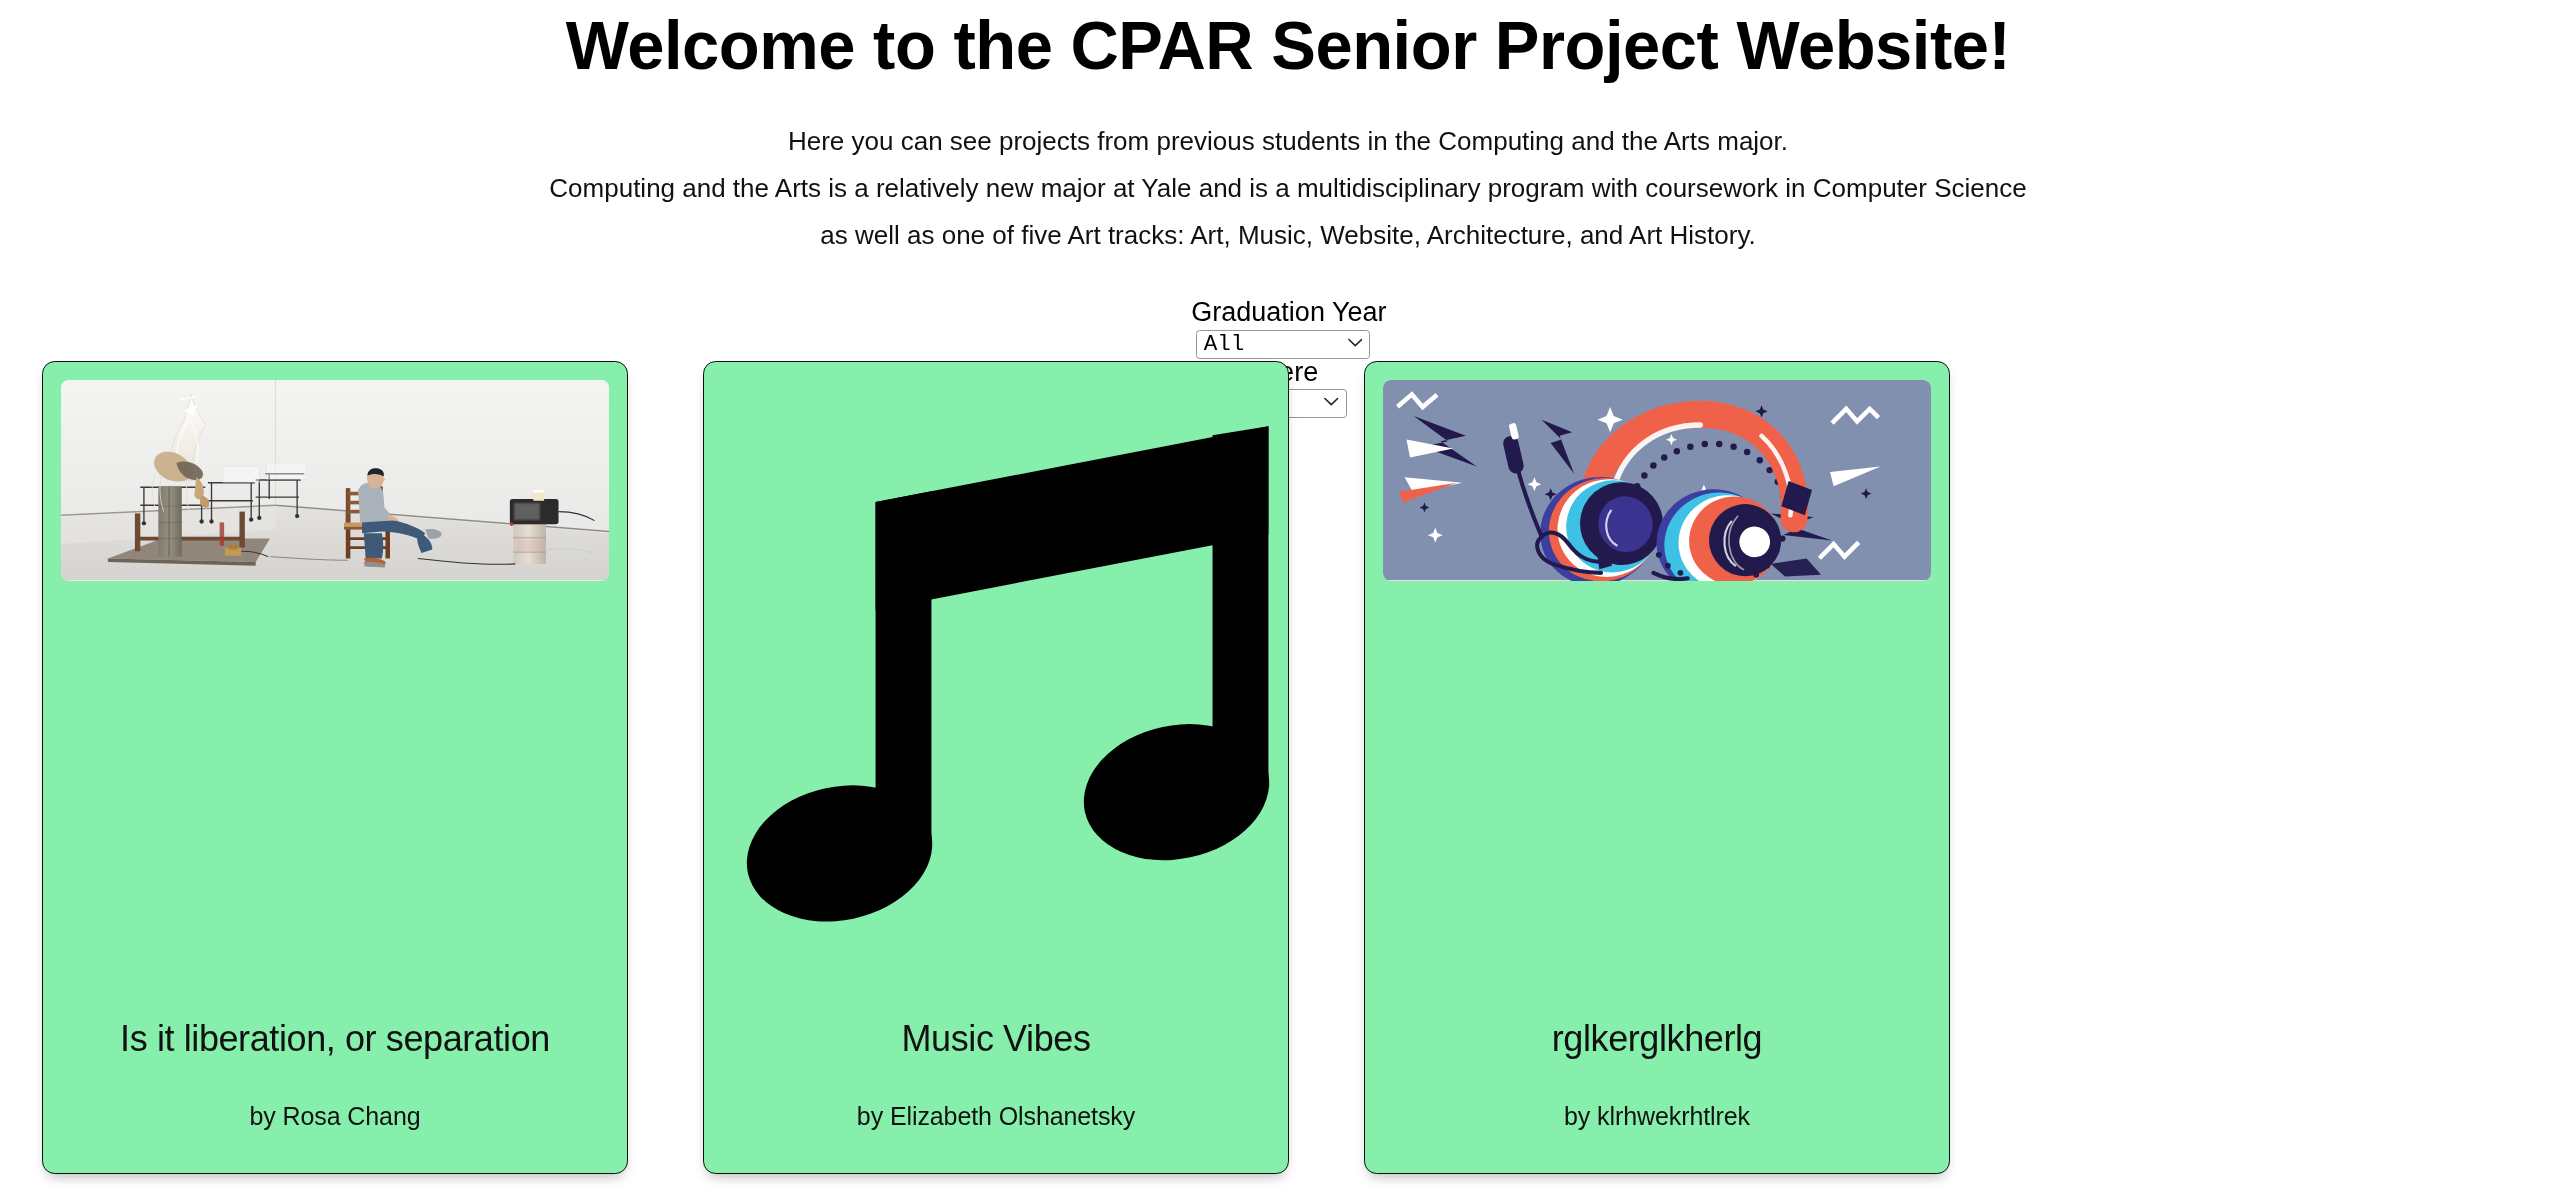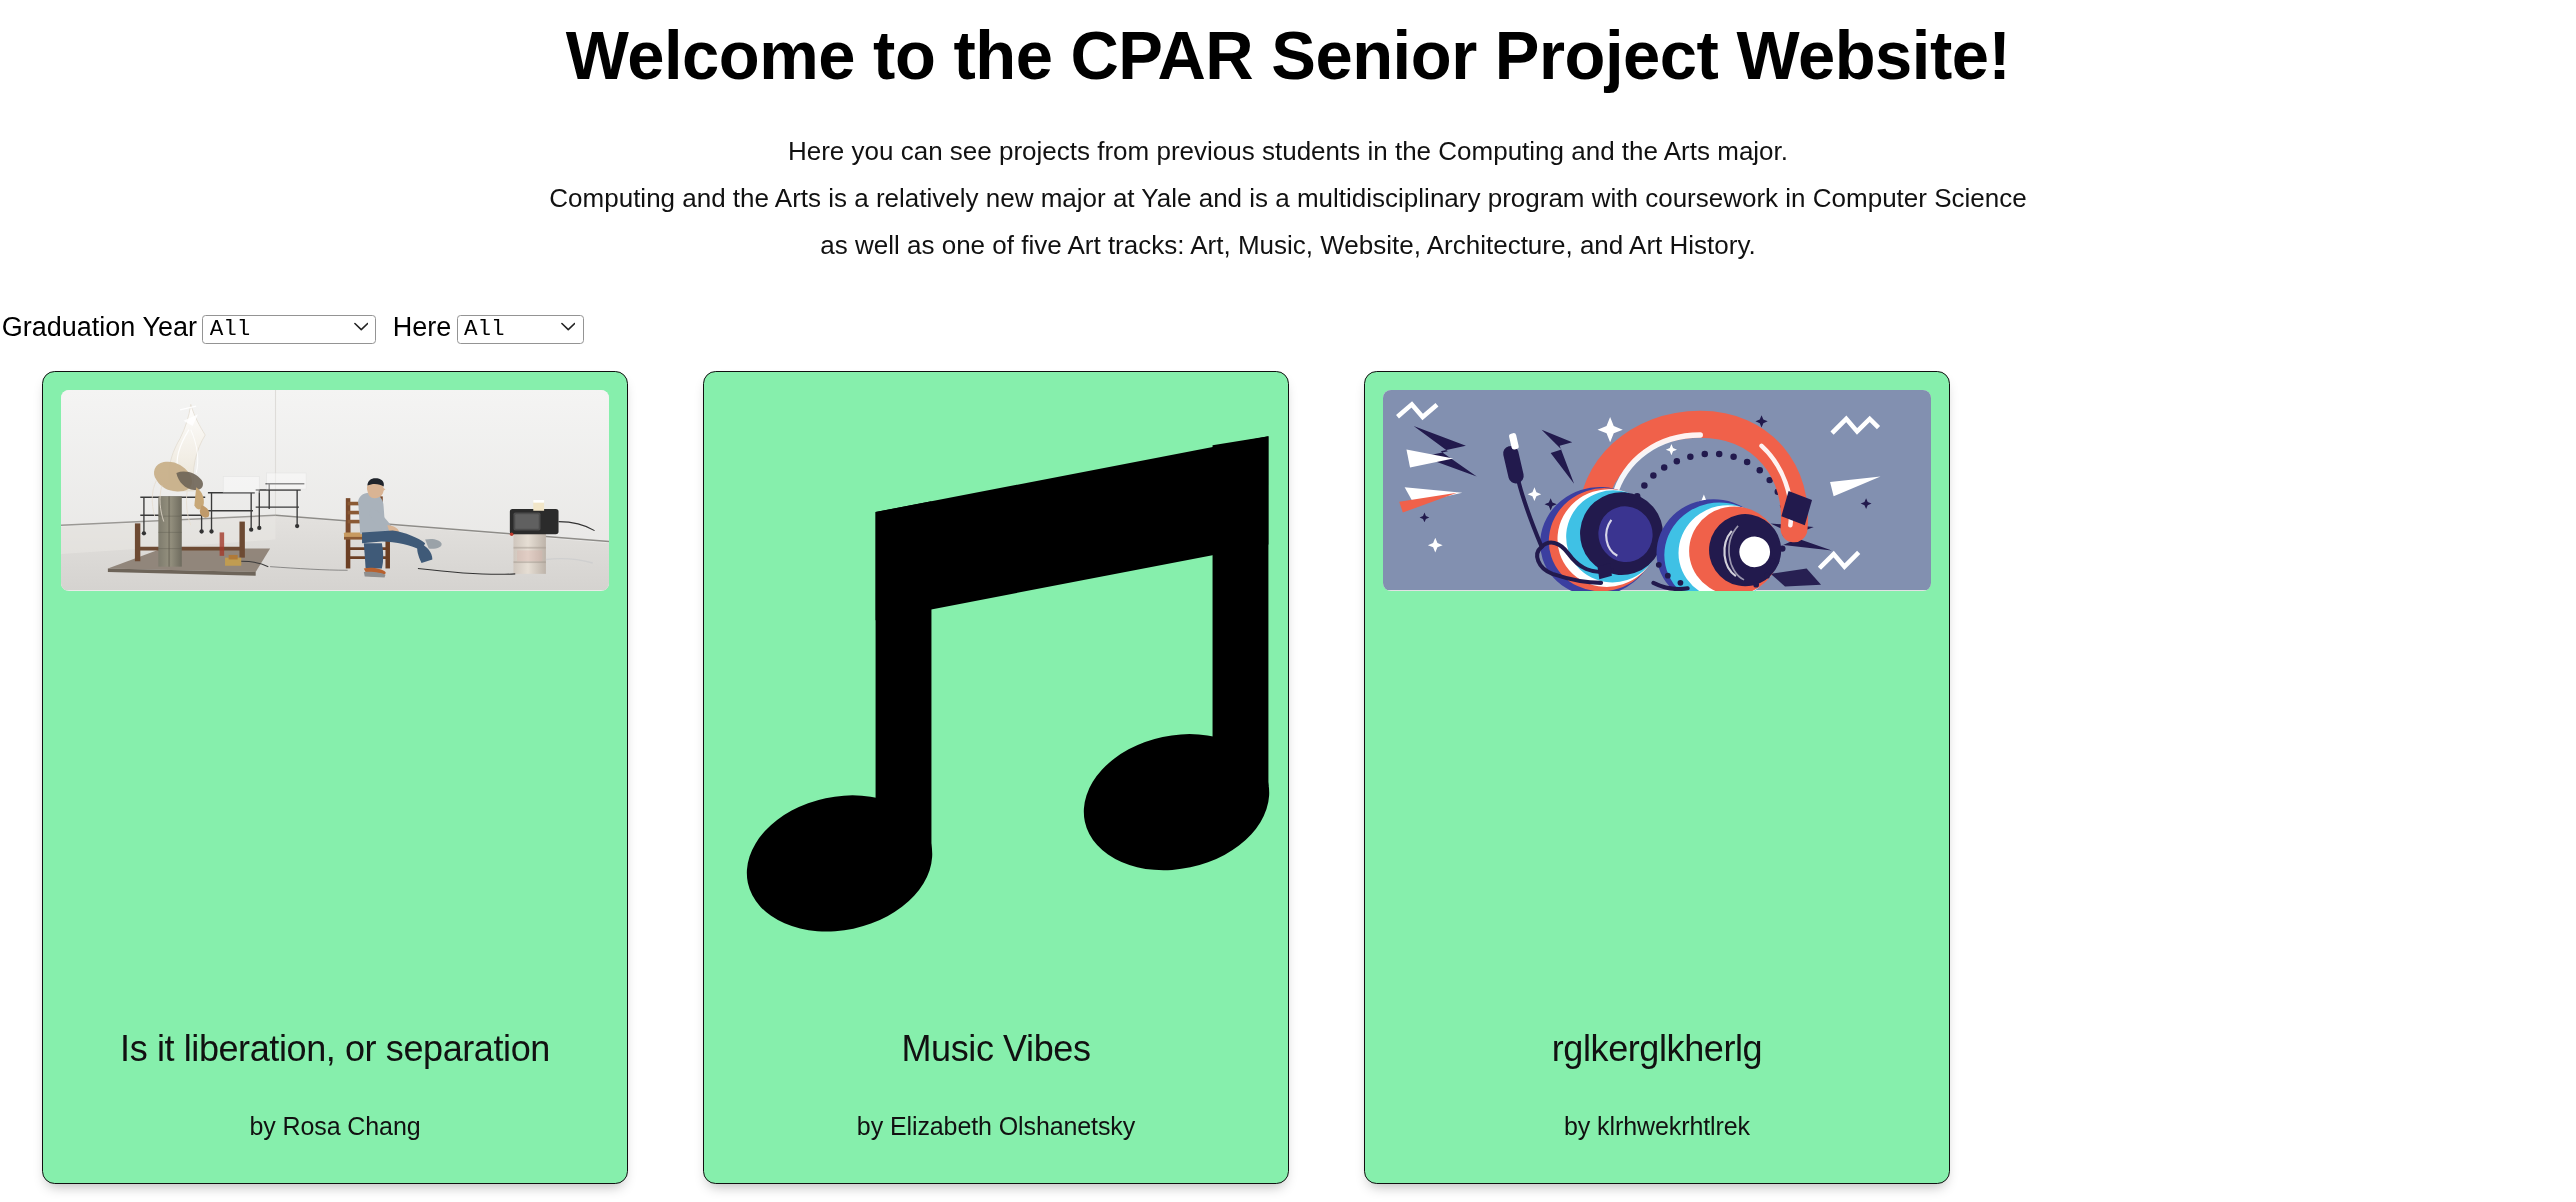--- a/index.html
+++ b/index.html
@@ -13,21 +13,21 @@
     height: 1202px;
     overflow: hidden;
     font-family: "Liberation Sans", sans-serif;
     color: #000000;
     -webkit-font-smoothing: antialiased;
   }
 
   
   .page-header {
     text-align: center;
-    padding-top: 19px;
+    padding-top: 9px;
   }
   .site-title {
     font-family: "Liberation Sans", sans-serif;
     font-weight: 700;
     font-size: 69px;
     line-height: 1.08;
     letter-spacing: -0.5px;
     margin: 0;
     padding: 0;
     color: #000;
@@ -45,20 +45,21 @@
 
   
   .filter-bar {
     display: flex;
     align-items: center;
     gap: 0px;
     padding: 0 0 0 1.8px;
     margin-top: 40px;
     height: 36px;
     font-size: 27px;
+    flex-direction: column;
   }
   .filter-label {
     font-size: 27px;
     color: #000;
     line-height: 1;
     white-space: nowrap;
   }
   .select-wrap {
     position: relative;
     display: inline-block;

